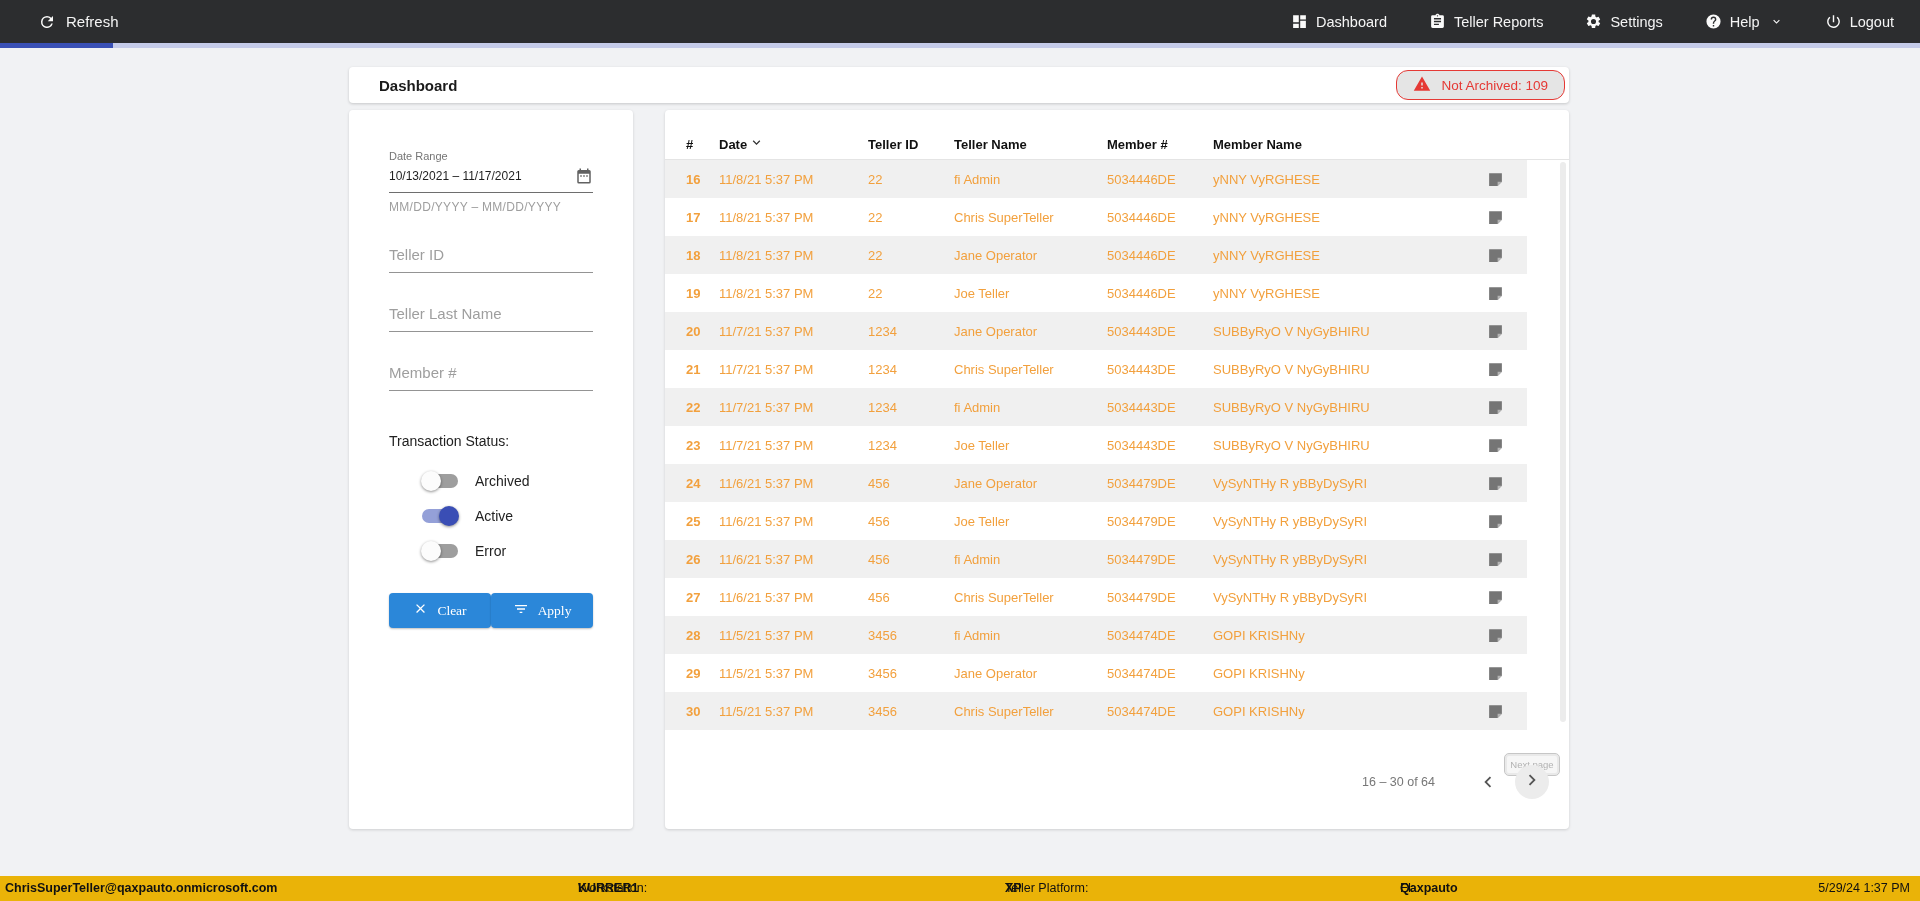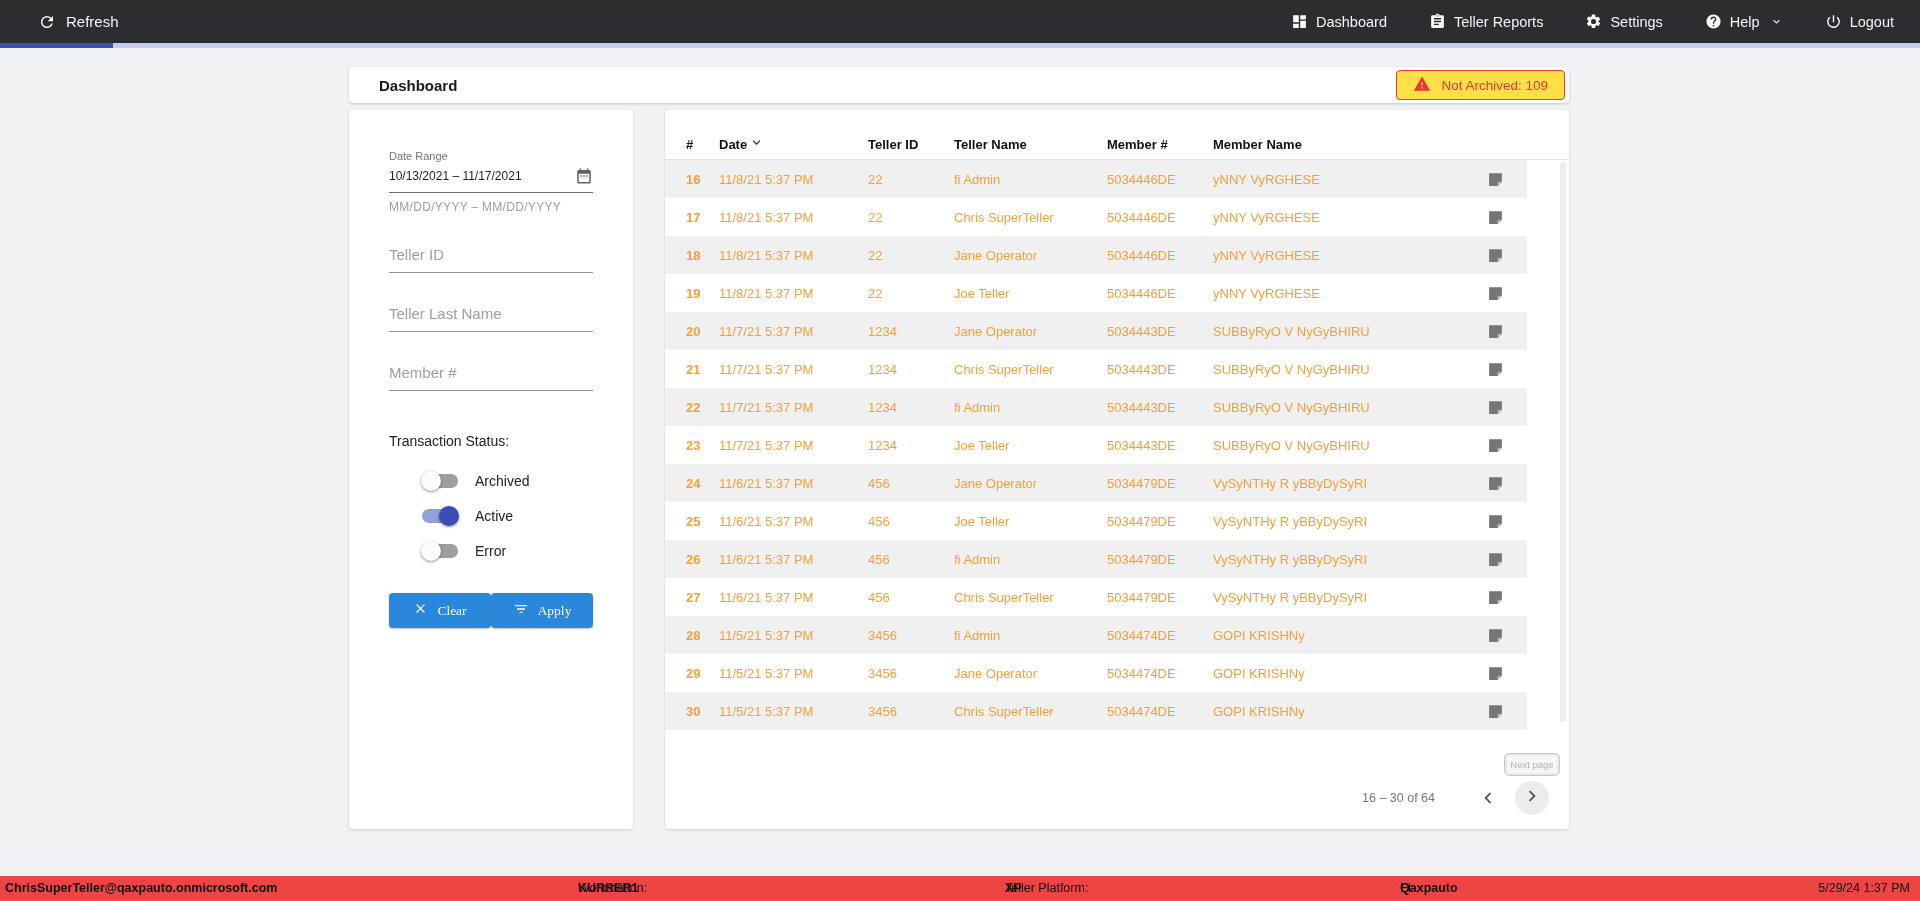--- a/index.html
+++ b/index.html
@@ -15,22 +15,22 @@
   .chev { margin-left:2px; }
 
   
   .progress-track { height:5px; background:#c5cbe9; position:relative; }
   .progress-fill { position:absolute; left:0; top:0; height:5px; width:113px; background:#3a50b5; }
 
   
   .header-card { position:absolute; left:349px; top:67px; width:1220px; height:36px; background:#fff;
                  border-radius:4px; box-shadow:0 1px 3px rgba(0,0,0,.18); display:flex; align-items:center; }
   .page-title { font-size:15px; font-weight:bold; color:#1a1a1a; padding-left:30px; }
-  .alert-badge { margin-left:auto; margin-right:4px; height:30px; border:1px solid #e53935; border-radius:4px;
-                 display:flex; align-items:center; gap:10px; padding:0 16px; color:#e53935; font-size:13.5px; cursor:pointer; background:#fde047;}
+  .alert-badge { margin-left:auto; margin-right:4px; height:30px; border:1px solid #e53935; border-radius:12px;
+                 display:flex; align-items:center; gap:10px; padding:0 16px; color:#e53935; font-size:13.5px; cursor:pointer; background:#e5e5e5;}
 
   
   .filter-card { position:absolute; left:349px; top:110px; width:284px; height:719px; background:#fff;
                  border-radius:4px; box-shadow:0 1px 3px rgba(0,0,0,.15); padding:40px; }
   .table-card  { position:absolute; left:665px; top:110px; width:904px; height:719px; background:#fff;
                  border-radius:4px; box-shadow:0 1px 3px rgba(0,0,0,.15); padding-top:19px; }
 
   
   .drange-label { font-size:11px; color:#757575; }
   .drange-row { display:flex; align-items:center; border-bottom:1px solid #6e6e6e; padding:5px 0 7px 0; }
@@ -67,28 +67,28 @@
   .trow.alt { background:#f0f0f0; }
   .trow span { font-size:13px; color:#f2a03d; overflow:hidden; white-space:nowrap; }
   .trow .rownum { font-weight:bold; }
   .note-btn { display:flex; cursor:pointer; width:18px; }
 
   .scrollbar { position:absolute; right:3px; top:52px; width:6px; height:560px; background:#ececec; border-radius:3px; }
 
   .next-tip { position:absolute; right:9px; bottom:53px; width:56px; height:23px; background:#f6f6f6;
               border:1px solid #c6c6c6; border-radius:5px; box-shadow:inset 0 0 0 2px rgba(0,0,0,.05);
               font-size:9.5px; color:#b2b2b2; display:flex; align-items:center; justify-content:center; }
-  .pager { position:absolute; right:20px; bottom:14px; display:flex; align-items:center; }
+  .pager { position:absolute; right:20px; bottom:30px; display:flex; align-items:center; }
   .pager-range { font-size:12.5px; color:#777; margin-right:42px; }
   .pg-prev { display:flex; cursor:pointer; margin-right:16px; }
   .pg-next { width:34px; height:34px; border-radius:50%; background:#ececec; display:flex; align-items:center;
              justify-content:center; cursor:pointer; }
 
   
-  .footer { position:absolute; left:0; bottom:0; width:1920px; height:25px; background:#ef4444; font-size:12.5px;
+  .footer { position:absolute; left:0; bottom:0; width:1920px; height:25px; background:#eab308; font-size:12.5px;
             color:#111; }
   .footer span { position:absolute; top:0; line-height:25px; white-space:nowrap; }
   .f-user { left:5px; font-weight:bold; }
   .f-ws { left:578px; }
   .f-plat { left:1005px; }
   .f-fi { left:1400px; }
   .f-time { right:10px; font-weight:normal; }
   .footer b { font-weight:bold; }
 </style>
 </head>

